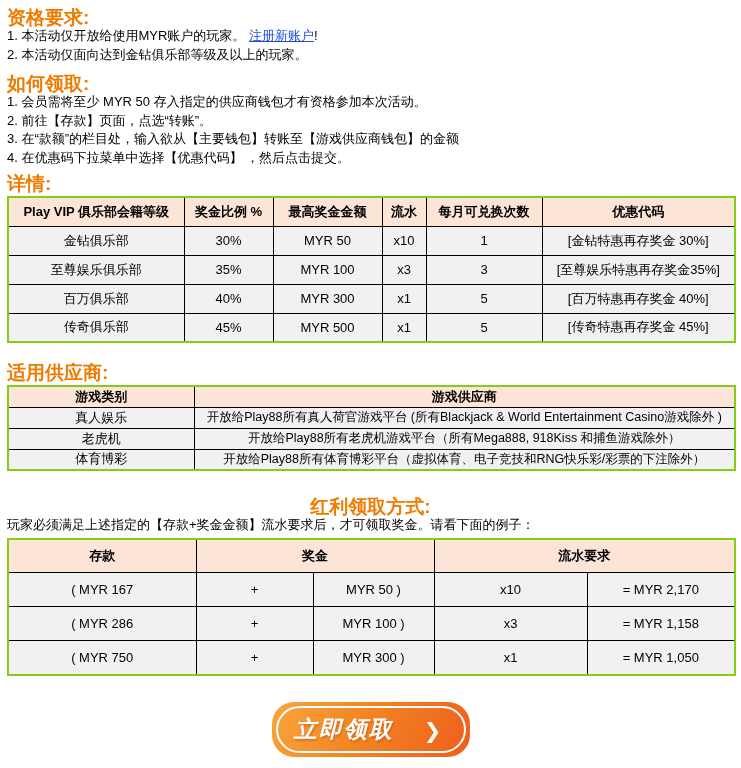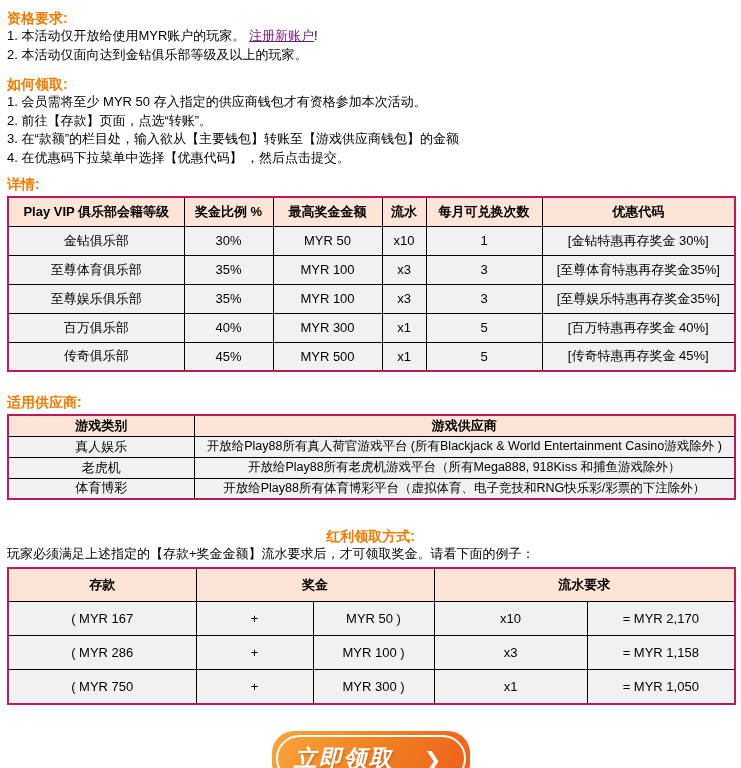--- a/index.html
+++ b/index.html
@@ -9,36 +9,36 @@
     min-height: 768px;
     font-family: "Liberation Sans", "DejaVu Sans", sans-serif;
     font-size: 13px;
     color: #000000;
   }
   .page { padding: 9px 7px 0 7px; }
 
   .section-heading {
     color: #EF7B00;
     font-weight: bold;
-    font-size: 14px;
+    font-size: 19px;
     line-height: 18px;
   }
   .text-line { line-height: 18.5px; }
-  .link { color: #701a75; text-decoration: underline; cursor: pointer; }
+  .link { color: #1d4ed8; text-decoration: underline; cursor: pointer; }
 
   .section { margin-bottom: 0; }
   .sec-eligibility { margin-bottom: 11px; }
   .sec-howto { margin-bottom: 8px; }
   .sec-details { margin-bottom: 0; }
 
   table {
     border-collapse: collapse;
     table-layout: fixed;
     width: 727px;
-    border: 2px solid #be185d;
+    border: 2px solid #84cc16;
     margin-top: 3px;
   }
   th, td {
     border: 1px solid #000000;
     text-align: center;
     vertical-align: middle;
     padding: 0 2px;
     overflow: hidden;
     white-space: nowrap;
   }
@@ -136,28 +136,20 @@
       <tbody>
         <tr>
           <td>金钻俱乐部</td>
           <td>30%</td>
           <td>MYR 50</td>
           <td>x10</td>
           <td>1</td>
           <td>[金钻特惠再存奖金 30%]</td>
         </tr>
         <tr>
-          <td>至尊体育俱乐部</td>
-          <td>35%</td>
-          <td>MYR 100</td>
-          <td>x3</td>
-          <td>3</td>
-          <td>[至尊体育特惠再存奖金35%]</td>
-        </tr>
-        <tr>
           <td>至尊娱乐俱乐部</td>
           <td>35%</td>
           <td>MYR 100</td>
           <td>x3</td>
           <td>3</td>
           <td>[至尊娱乐特惠再存奖金35%]</td>
         </tr>
         <tr>
           <td>百万俱乐部</td>
           <td>40%</td>

